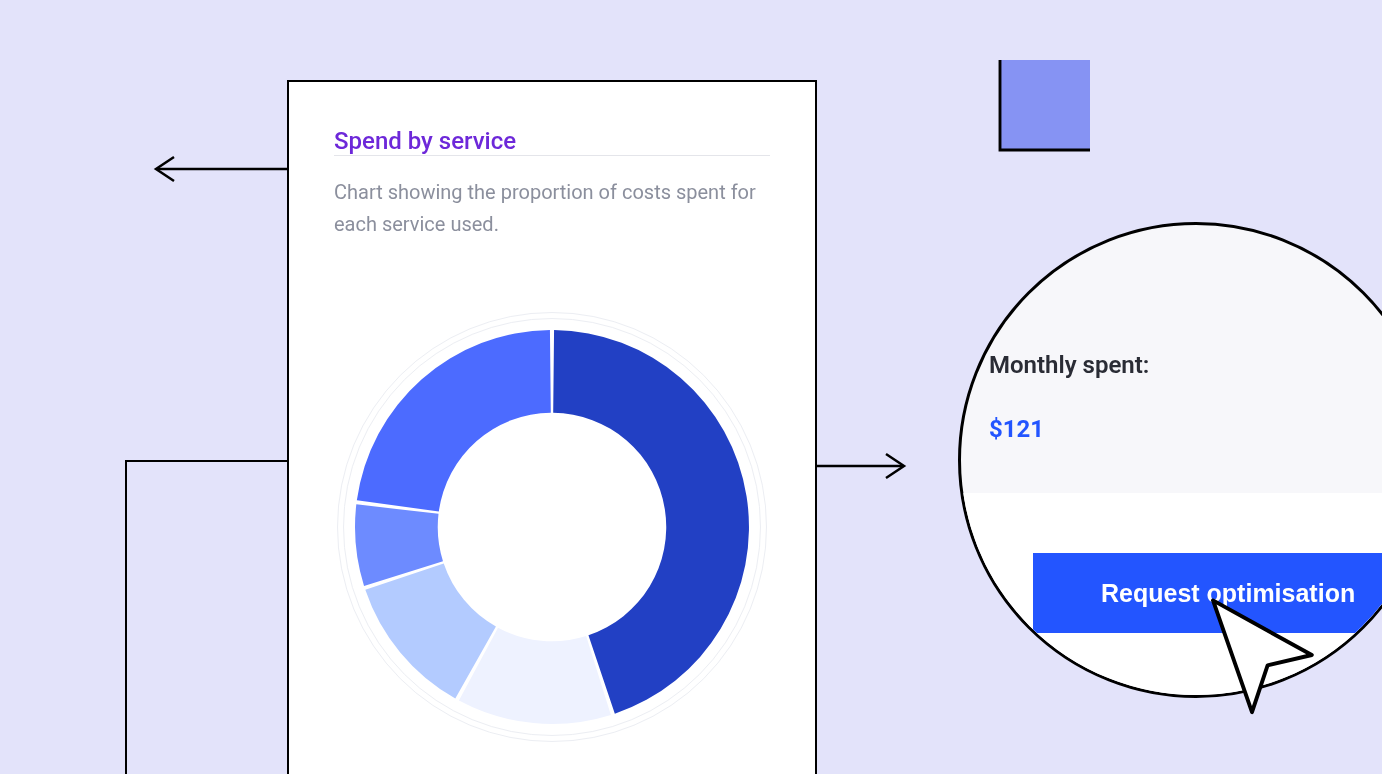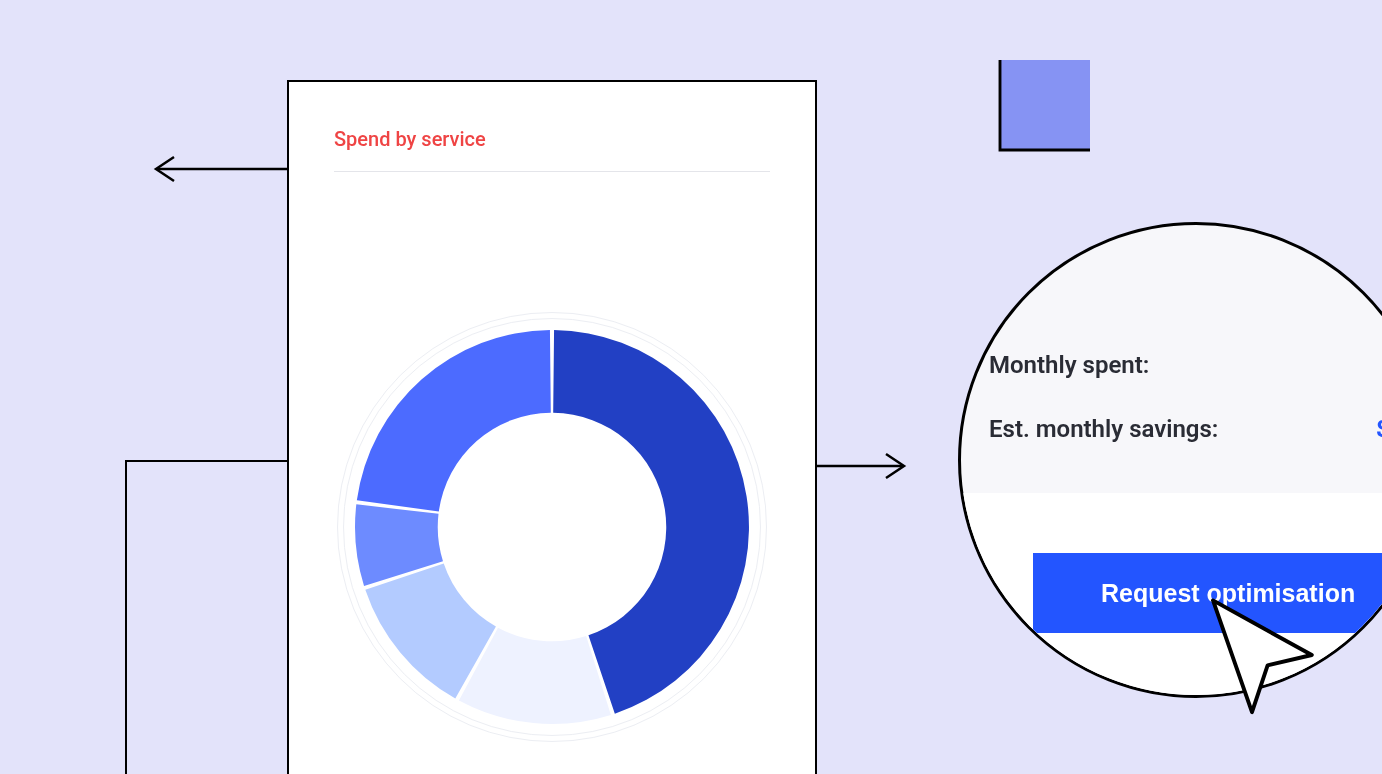--- a/index.html
+++ b/index.html
@@ -17,24 +17,23 @@
   position: absolute;
   left: 287px;
   top: 80px;
   width: 530px;
   height: 700px;
   background: #fff;
   border: 2.5px solid #000;
   padding: 45px 45px 0 45px;
 }
 .card-title {
-  font-size: 20px;
+  font-size: 24px;
   font-weight: 500;
-  color: #ef4444;
-  padding-bottom: 20px;
+  color: #6d28d9;
   border-bottom: 1px solid #e4e5ea;
 }
 .card-desc {
   margin-top: 20px;
   font-size: 20px;
   color: #8b8f9d;
   line-height: 1.6;
 }
 
 
@@ -165,20 +164,21 @@
 
 <div class="bottom-leftline"></div>
 
 <svg class="left-arrow" width="139" height="28">
   <line x1="10" y1="14" x2="139" y2="14" stroke="#000" stroke-width="2.5"></line>
   <polyline points="26,2 8,14 26,26" fill="none" stroke="#000" stroke-width="2.5"></polyline>
 </svg>
 
 <div class="card">
   <div class="card-title">Spend by service</div>
+  <div class="card-desc">Chart showing the proportion of costs spent for each service used.</div>
   <div class="donut-wrap">
     <div class="donut-border1"></div>
     <div class="donut-border2"></div>
     <svg class="donut-svg" viewBox="0 0 100 100" id="donut-svg">
         <path d="M 50.51311742169604 1.0026867010899068 A 49 49 0 0 1 65.62900615560542 96.44065209046971 L 59.06482357025114 76.93557821247242 A 28.419999999999998 28.419999999999998 0 0 0 50.2976081045837 21.58155828663215 Z" fill="#2240C4"></path>
         <path d="M 64.65299882054826 96.75777609729757 A 49 49 0 0 1 26.845012521416336 93.18386915118461 L 36.57010726242147 75.04664410768707 A 28.419999999999998 28.419999999999998 0 0 0 58.49873931591799 77.11951013643258 Z" fill="#EEF2FF"></path>
         <path d="M 25.9457160728581 92.68947674488928 A 49 49 0 0 1 3.5593479095303096 65.62900615560545 L 23.06442178752758 59.06482357025116 A 28.419999999999998 28.419999999999998 0 0 0 36.0485153222577 74.75989651203578 Z" fill="#B3CBFF"></path>
         <path d="M 3.2422239027024347 64.65299882054826 A 49 49 0 0 1 1.3247344855805707 44.368079625849546 L 21.768346001636736 46.733486182992735 A 28.419999999999998 28.419999999999998 0 0 0 22.880489863567416 58.49873931591799 Z" fill="#6D8BFF"></path>
         <path d="M 1.4533558168992613 43.34993695071911 A 49 49 0 0 1 49.486882578303934 1.0026867010899068 L 49.702391895416284 21.58155828663215 A 28.419999999999998 28.419999999999998 0 0 0 21.84294637380157 46.14296343141709 Z" fill="#4C6BFF"></path>
       </svg>
@@ -194,21 +194,20 @@
   <path d="M50,50 L50,1 A49,49 0 1 1 99,50 Z" fill="#8693F3" stroke="#000" stroke-width="1.6"></path>
 </svg>
 
 <div class="magnifier">
   <div class="mag-content">
     <div class="mag-row">
       <span>Monthly spent:</span>
 
     </div>
     <div class="mag-row">
-      <span>Est. monthly savings:</span>
       <span class="val-blue">$121</span>
     </div>
   </div>
   <div class="mag-block-white"></div>
   <button class="request-btn">
     <span>Request optimisation</span>
   </button>
 </div>
 
 <svg class="cursor" viewBox="0 0 100 100">

